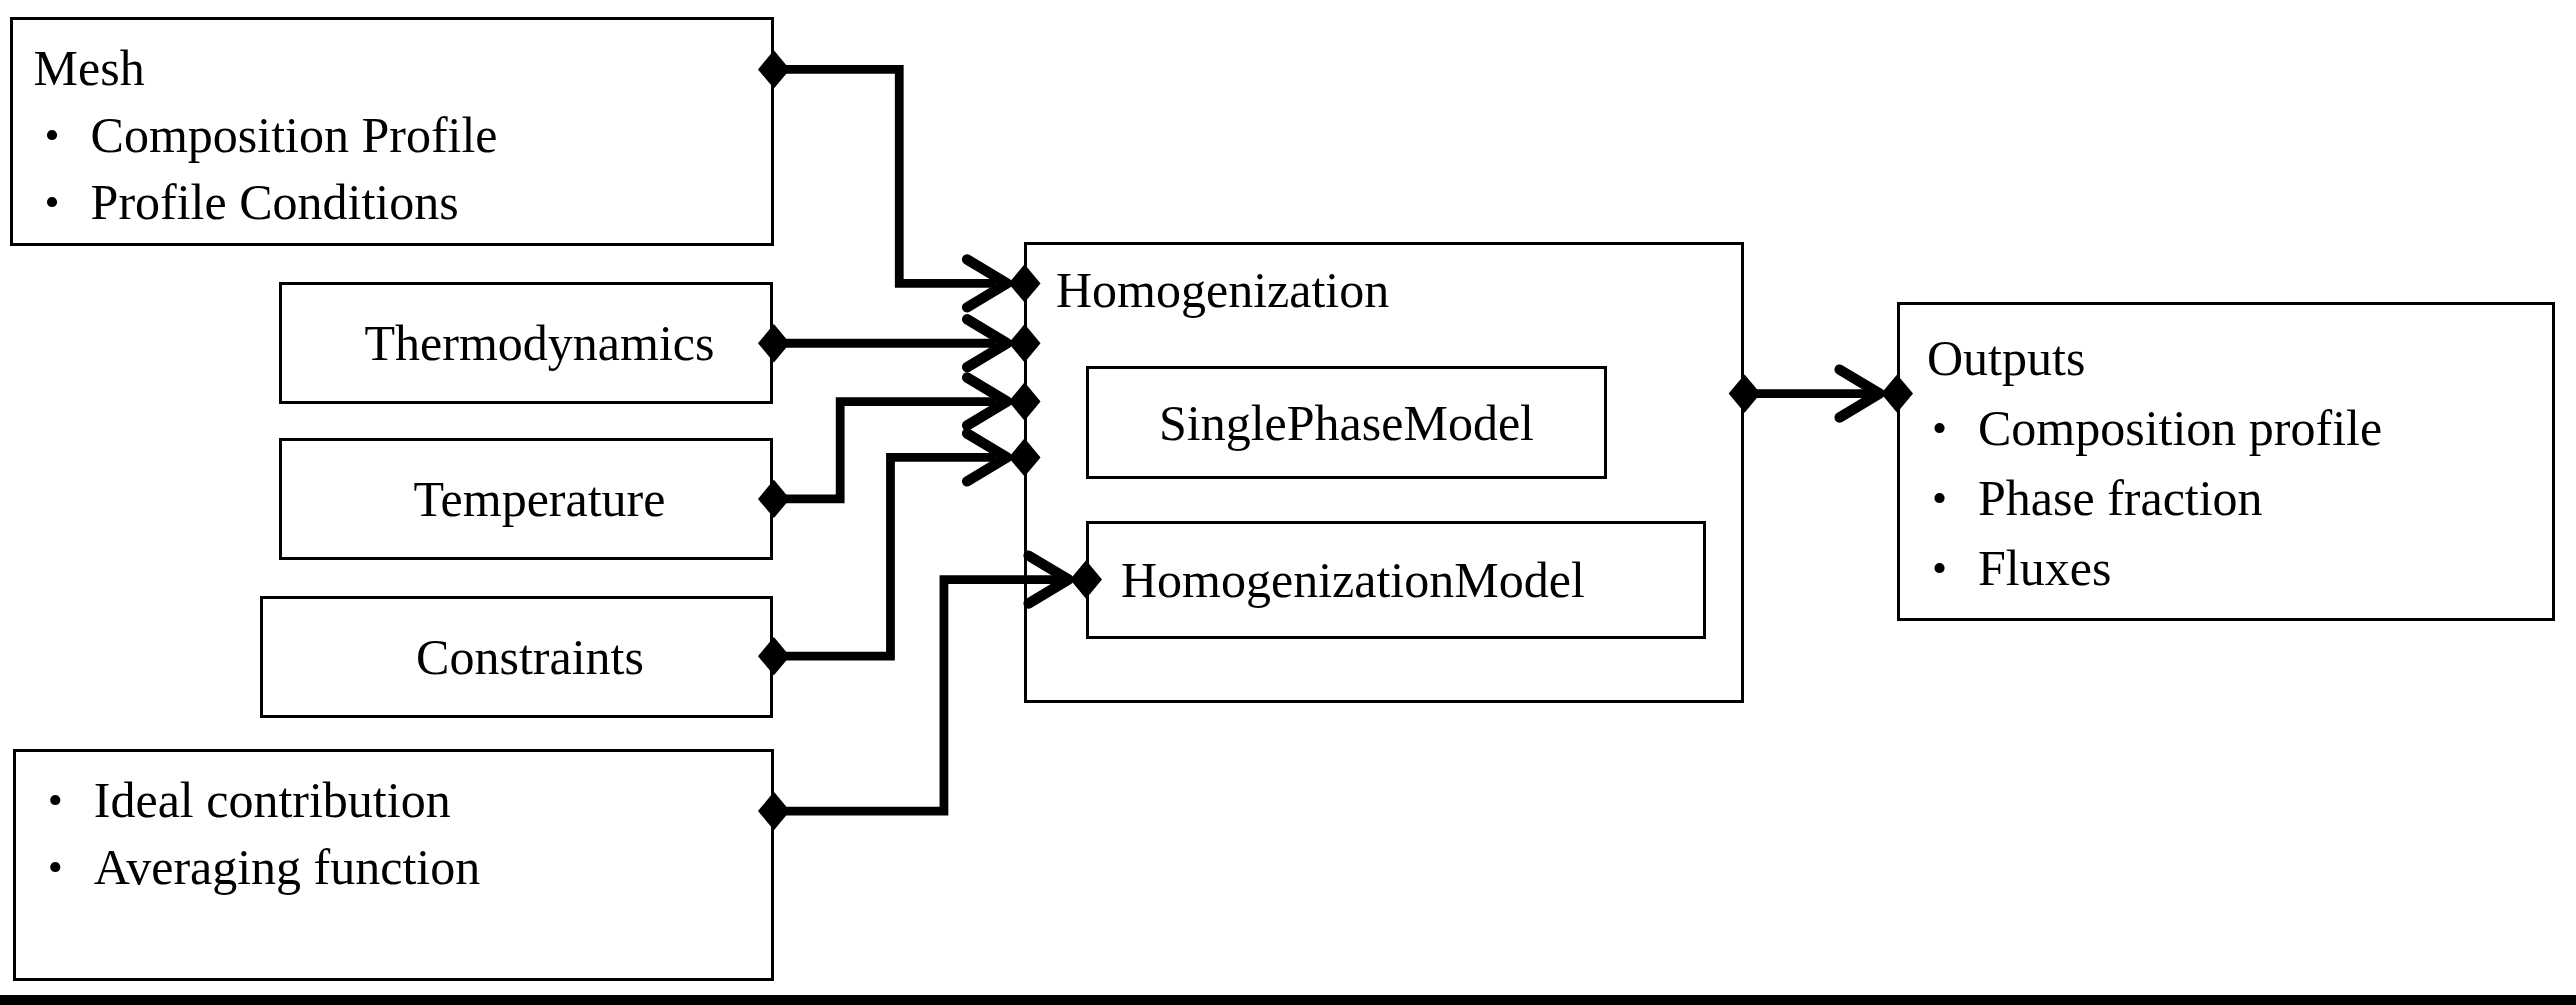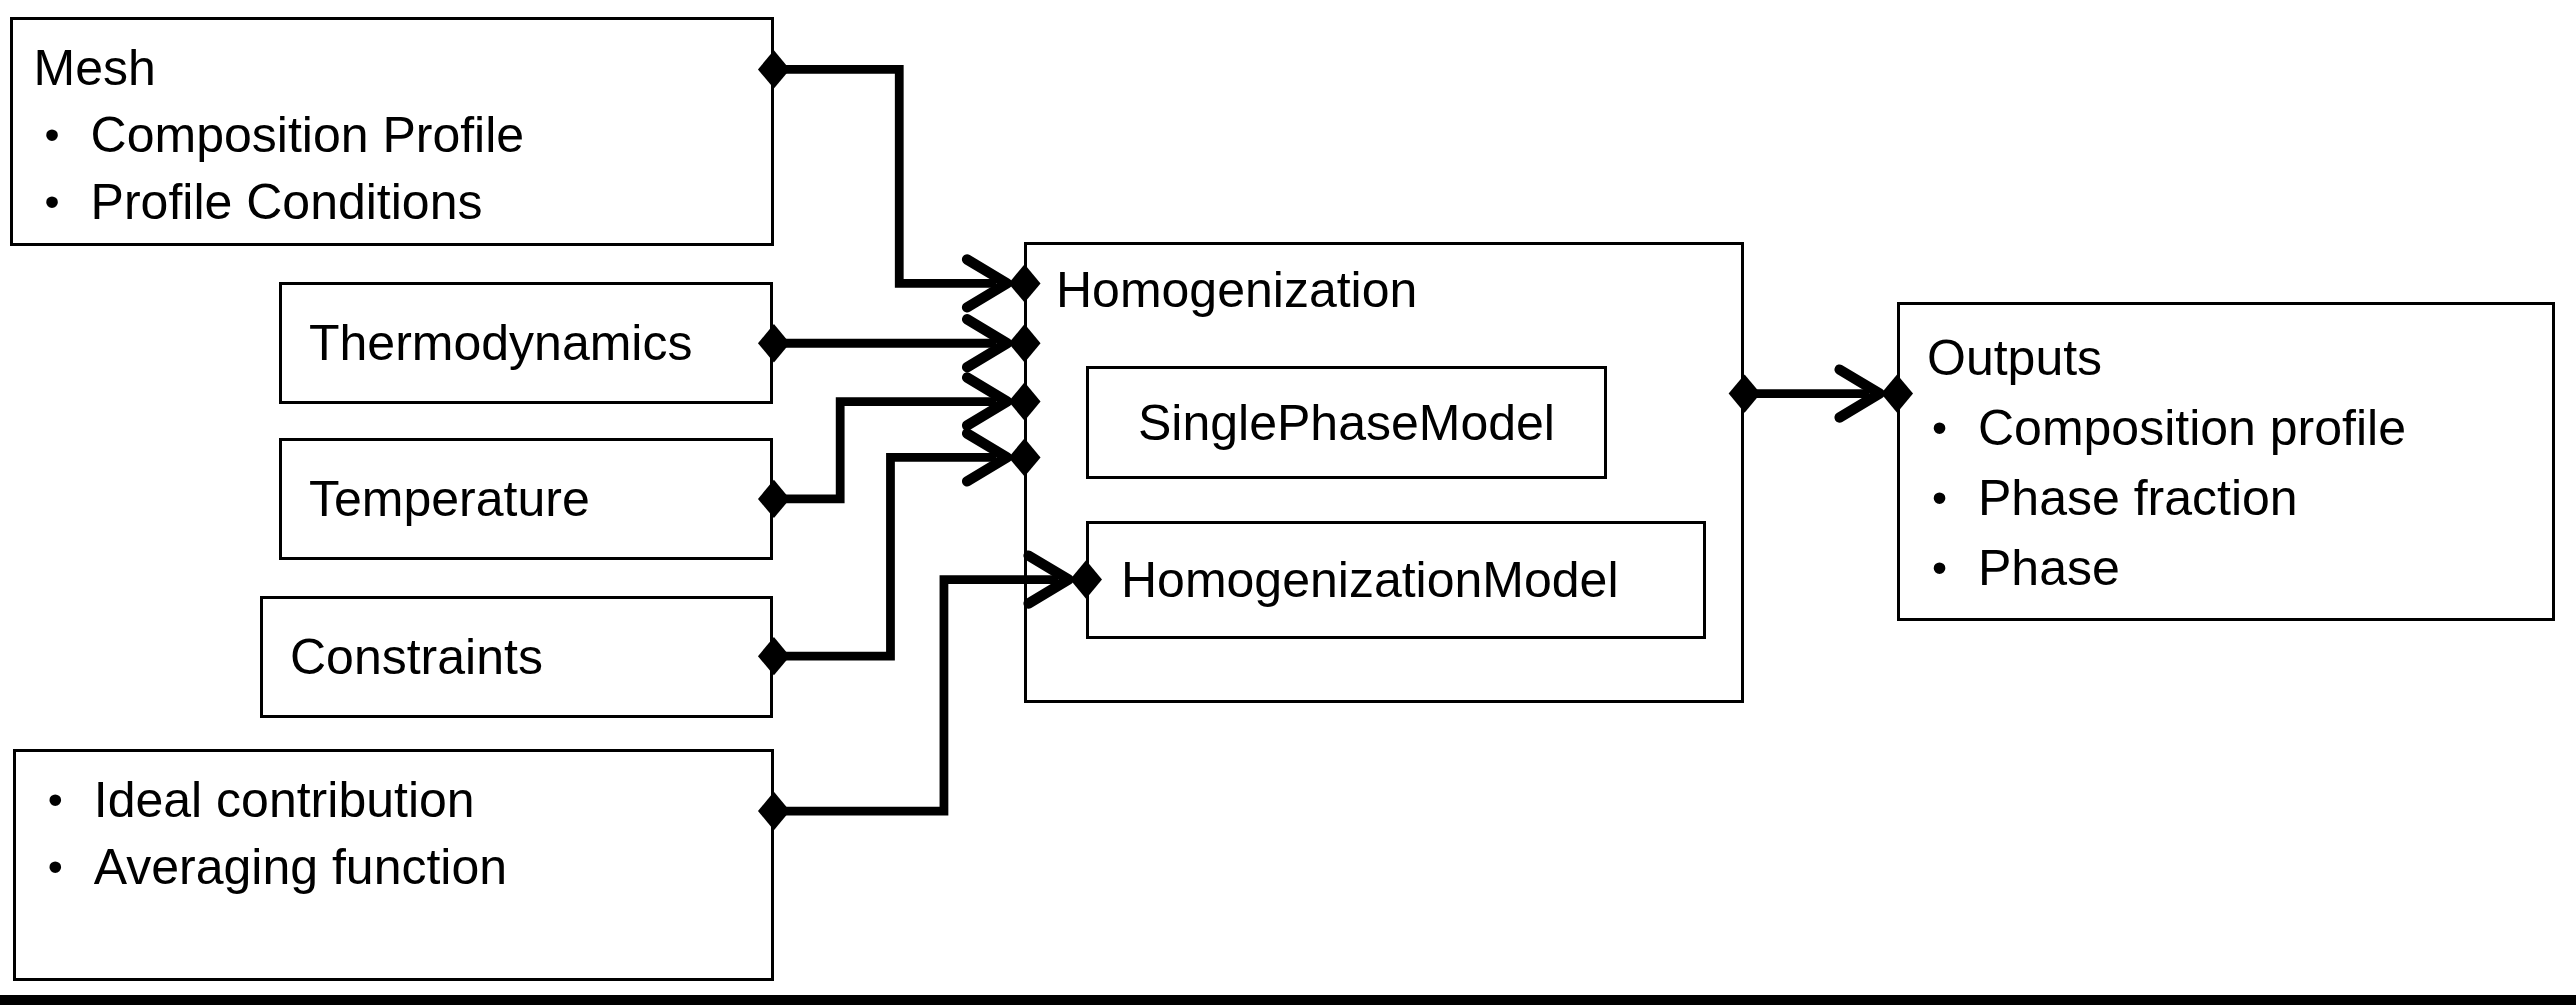--- a/index.html
+++ b/index.html
@@ -1,20 +1,20 @@
 <!DOCTYPE html>
 <html style="font-size:12.8px"><head>
 <meta charset="utf-8">
 <style>
   html,body{margin:0;padding:0;background:#ffffff;}
   #canvas{
     position:relative;
     width:2576px;height:1005px;
     background:#ffffff;
-    font-family:Liberation Sans, sans-serif;
+    font-family:Liberation Serif, serif;
     color:#000000;
     overflow:hidden;
   }
   .box{
     position:absolute;
     background:#ffffff;
     border:3.2px solid #000000;
     box-sizing:border-box;
     z-index:1;
   }
@@ -28,21 +28,21 @@
   .bullet-row{padding-left:32px;}
   .dot{
     width:30px;flex:0 0 30px;
     text-align:left;font-size:43px;
   }
   .btext{padding-left:16px;}
   .single{
     display:flex;align-items:center;
     font-size:50px;white-space:nowrap;
   }
-  .pad-left{padding-left:27px;}
+  .pad-left{padding-left:27px;justify-content:center;}
   .centered{justify-content:center;}
   #connectors{
     position:absolute;left:0;top:0;width:2576px;height:1005px;
     z-index:2;pointer-events:none;
   }
   .shaft{fill:none;stroke:#000000;stroke-width:11;stroke-linejoin:miter;}
   .head{fill:none;stroke:#000000;stroke-width:13;stroke-linecap:round;stroke-linejoin:round;}
   .diamond{fill:#000000;stroke:none;}
   #footer-bar{
     position:absolute;left:0;top:995px;width:2576px;height:10.4px;
@@ -120,21 +120,21 @@
     <div class="row bullet-row">
       <span class="dot">•</span>
       <span class="btext">Composition profile</span>
     </div>
     <div class="row bullet-row">
       <span class="dot">•</span>
       <span class="btext">Phase fraction</span>
     </div>
     <div class="row bullet-row">
       <span class="dot">•</span>
-      <span class="btext">Phase</span>
+      <span class="btext">Fluxes</span>
     </div>
   </div>
 
   <svg id="connectors" viewBox="0 0 3226 1259" xmlns="http://www.w3.org/2000/svg">
 
     <g>
       <polyline class="shaft" points="969,87 1126,87 1126,355 1248,355"></polyline>
       <polyline class="head" points="1211,325 1261,355 1211,385"></polyline>
       <polygon class="diamond" points="949,87 969,63 989,87 969,111"></polygon>
       <polygon class="diamond" points="1263,355 1283,331 1303,355 1283,379"></polygon>

